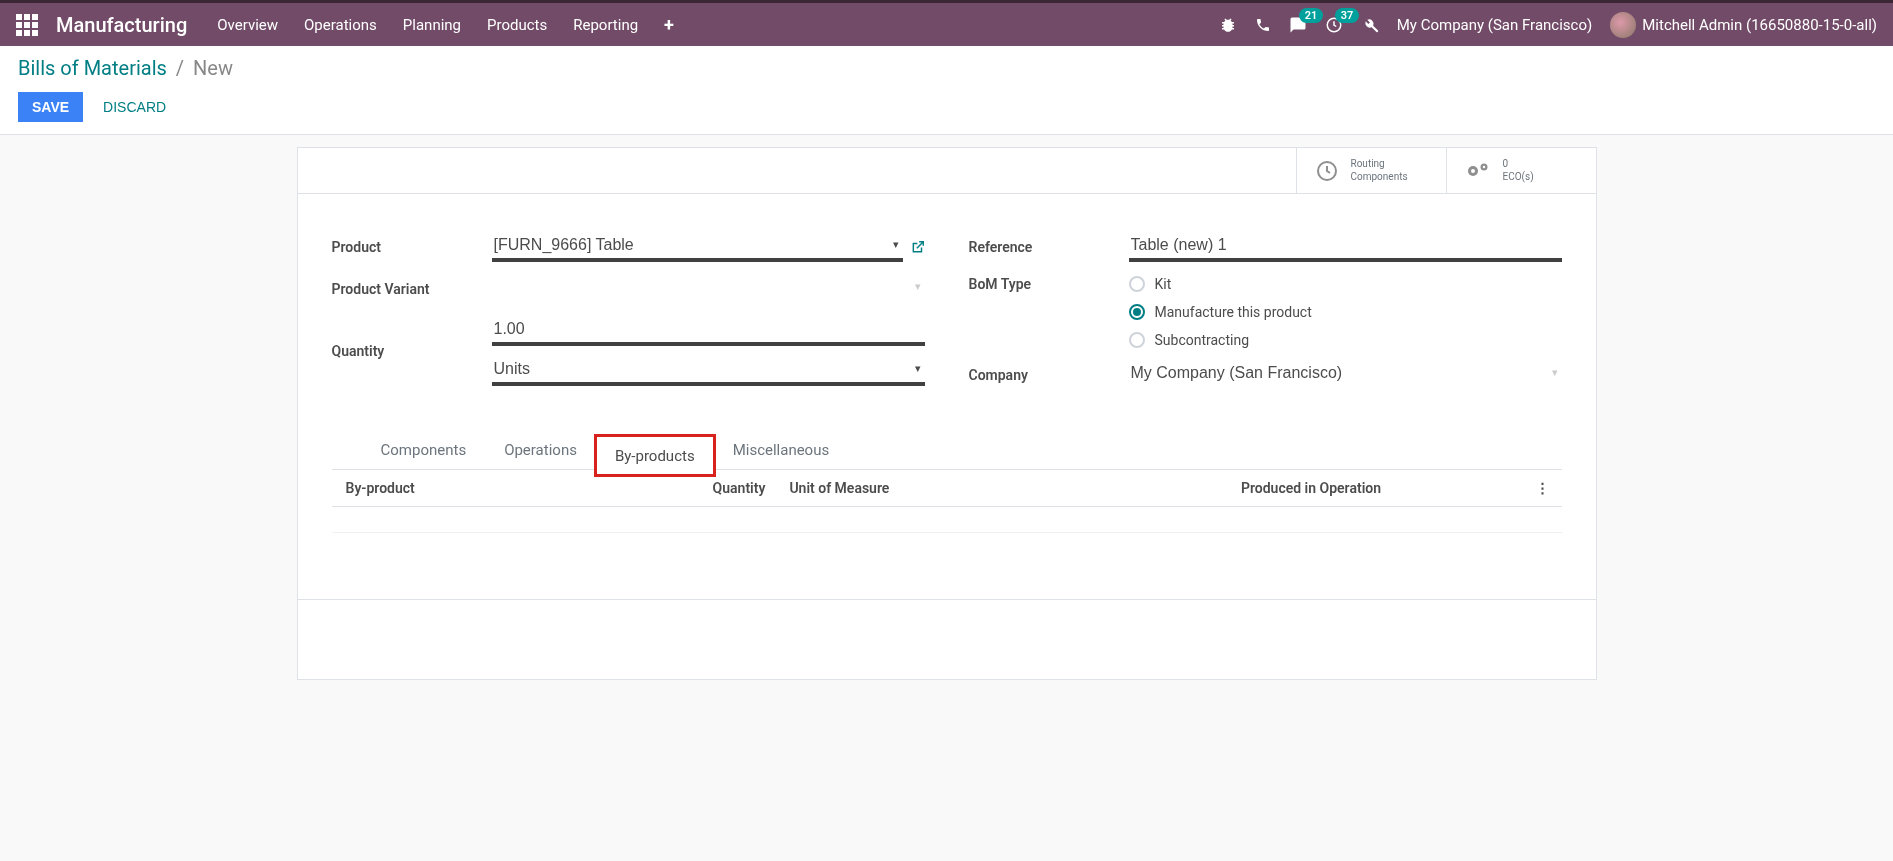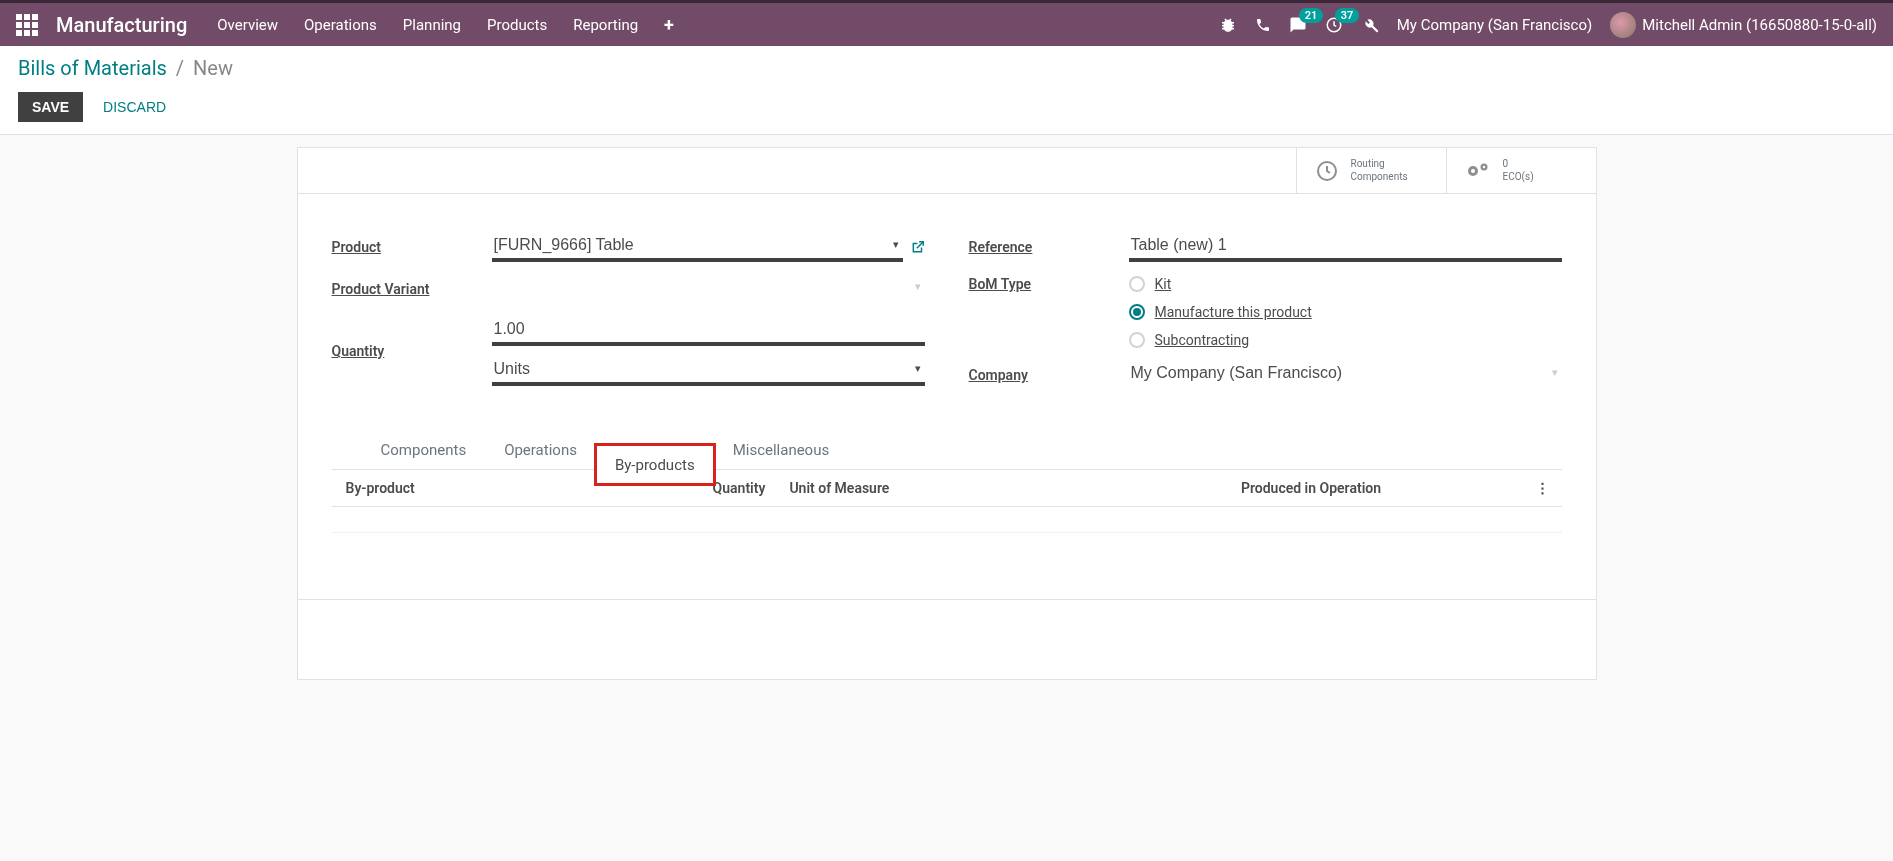--- a/index.html
+++ b/index.html
@@ -21,55 +21,55 @@
   .avatar { width:26px; height:26px; border-radius:50%; background: radial-gradient(circle at 40% 40%, #d9a, #876); display:inline-block; margin-right:6px; vertical-align:middle;}
   .user-label { font-size:15px; cursor:pointer; display:flex; align-items:center; }
 
   
   .sub-header { background:#fff; border-bottom:1px solid #dee2e6; padding: 10px 18px 12px 18px; }
   .breadcrumb { font-size: 20px; margin-bottom: 12px; }
   .breadcrumb .bc-link { color:#017e84; cursor:pointer; }
   .breadcrumb .bc-sep { color:#888; margin:0 4px; }
   .breadcrumb .bc-current { color:#888; }
   .btn-row { display:flex; gap:16px; align-items:center; }
-  .btn-save { background:#404040; color:#fff; border:none; padding:7px 14px; font-weight:600; cursor:pointer; font-size:14px;}
+  .btn-save { background:#3b82f6; color:#fff; border:none; padding:7px 14px; font-weight:600; cursor:pointer; font-size:14px;}
   .btn-discard { background:transparent; color:#017e84; border:none; padding:7px 4px; font-weight:500; cursor:pointer; font-size:14px;}
 
   
   .sheet-wrap { display:flex; justify-content:center; padding: 12px 0 40px 0; }
   .sheet { width: 1300px; background:#fff; border:1px solid #dee2e6; }
 
   .stat-row { display:flex; justify-content:flex-end; border-bottom:1px solid #dee2e6; }
   .stat-btn { border-left:1px solid #dee2e6; padding:10px 18px; display:flex; align-items:center; gap:12px; cursor:pointer; min-width:150px; }
   .stat-btn .stat-icon { color:#7a7a7a; }
   .stat-btn .stat-text { color:#6c757d; font-size:10px; line-height:1.25; }
 
   .form-body { padding: 38px 34px 20px 34px; }
-  .form-grid { display:flex; gap:44px;text-decoration:underline; }
+  .form-grid { display:flex; gap:44px; }
   .col { flex:1; }
   .field-row { display:flex; align-items:center; margin-bottom:12px; min-height:28px; }
   .field-label { width:160px; font-weight:600; color:#4c4c4c; font-size:14px; }
   .field-value { flex:1; position:relative; }
   .input-line { border:none; border-bottom:4px solid #404040; width:100%; padding:4px 2px; font-size:16px; color:#4c4c4c; background:transparent; }
   .caret-down { position:absolute; right:4px; top:6px; font-size:11px; color:#4c4c4c; pointer-events:none; }
   .caret-muted { color:#ccc; }
   .ext-link { color:#017e84; cursor:pointer; margin-left:8px; font-size:14px; }
   .qty-wrap { display:flex; gap:10px;flex-direction:column; }
   .qty-wrap .input-line { }
   .radio-group { display:flex; flex-direction:column; gap:12px; padding-top:2px;}
   .radio-item { display:flex; align-items:center; gap:10px; cursor:pointer;}
   .radio-circle { width:16px; height:16px; border:2px solid #ced4da; border-radius:50%; display:flex; align-items:center; justify-content:center;}
   .radio-circle.checked { border-color:#017e84; }
   .radio-circle.checked::after { content:""; width:8px; height:8px; background:#017e84; border-radius:50%; }
   .field-label.top-align { align-self:flex-start; padding-top:2px;}
 
   
   .tabs { display:flex; margin-top:28px; border-bottom:1px solid #dee2e6; padding-left:30px;}
   .tab { padding:10px 18px; border:1px solid transparent; border-bottom:none; cursor:pointer; color:#6c757d; font-size:15px; }
-  .tab.active { border-color:#dee2e6; background:#fff; color:#4c4c4c; position:relative; top:15px; }
+  .tab.active { border-color:#dee2e6; background:#fff; color:#4c4c4c; position:relative; top:6px; }
   .tab.highlighted { outline:3px solid #d9221c; outline-offset:-1px; }
 
   
   .bp-table { width:100%; border-collapse:collapse; margin-top:0; }
   .bp-table th { text-align:left; font-weight:600; font-size:14px; padding:10px 12px; border-bottom:1px solid #dee2e6; color:#4c4c4c;}
   .bp-table th.r { text-align:right; }
   .bp-table th.menu-col { width:28px; text-align:center; }
   .bp-table td { padding:10px 12px; font-size:14px; border-bottom:1px solid #f0f0f0; }
   .add-line { color:#017e84; cursor:pointer; }
   .sheet-bottom { height:80px; border-top:1px solid #dee2e6; margin-top:20px;}

